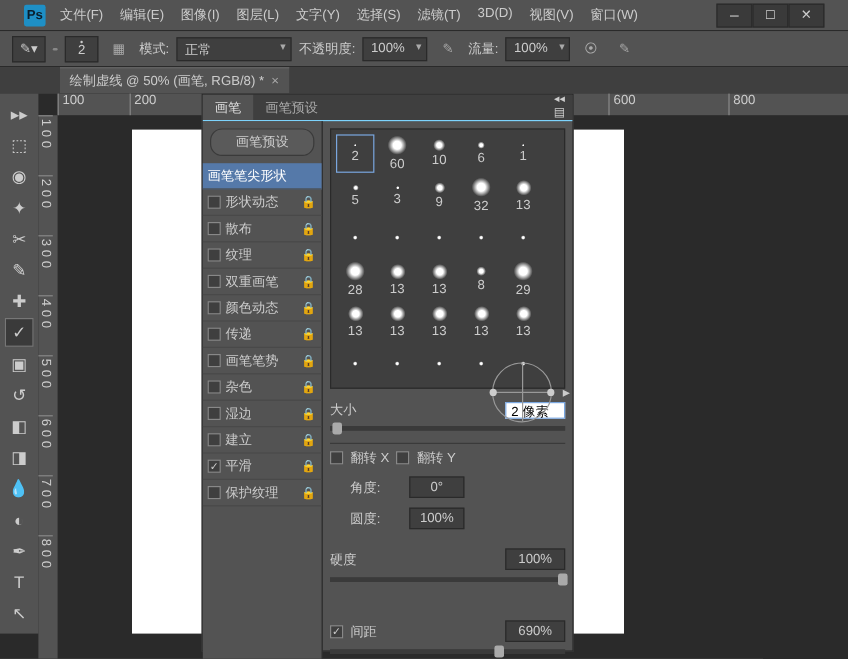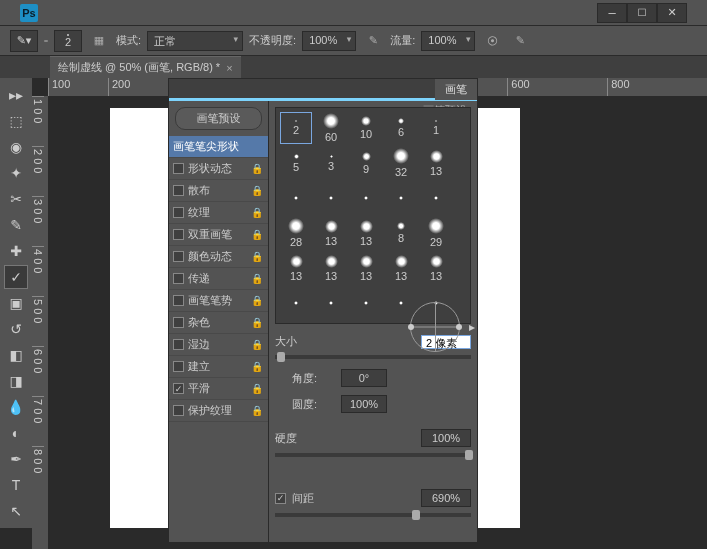--- a/index.html
+++ b/index.html
@@ -27,21 +27,21 @@
 .main-area { position: relative; height: 471px; background: #2a2a2a; }
 .left-tools { position: absolute; left: 0; top: 0; width: 32px; background: #535353; display: flex; flex-direction: column; padding: 4px 0; }
 .tool-btn { width: 24px; height: 24px; margin: 1px auto; display: flex; align-items: center; justify-content: center; color: #ccc; font-size: 14px; cursor: pointer; }
 .tool-btn.active { background: #3a3a3a; border: 1px solid #777; }
 .ruler-h { position: absolute; left: 48px; top: 0; right: 0; height: 18px; background: #535353; color: #aaa; font-size: 9px; display: flex; }
 .ruler-tick { width: 100px; border-left: 1px solid #888; padding-left: 3px; }
 .ruler-v { position: absolute; left: 32px; top: 18px; width: 16px; bottom: 0; background: #535353; color: #aaa; font-size: 9px; }
 .ruler-v .vtick { height: 50px; border-top: 1px solid #888; writing-mode: vertical-lr; padding-top: 2px; }
 .canvas { position: absolute; left: 110px; top: 30px; width: 410px; height: 420px; background: #fff; }
 .brush-panel { position: absolute; left: 168px; top: 0; width: 310px; height: 465px; background: #535353; border: 1px solid #2a2a2a; display: flex; flex-direction: column; }
-.panel-tabs { display: flex; background: #3f3f3f; height: 22px; align-items: flex-end; border-bottom: 3px solid #7dd3fc; flex-direction: column; }
+.panel-tabs { display: flex; background: #3f3f3f; height: 22px; align-items: flex-end; border-bottom: 1px solid #7dd3fc; }
 .panel-tab { padding: 3px 10px; color: #aaa; cursor: pointer; }
 .panel-tab.active { background: #535353; color: #ddd; }
 .panel-close { margin-left: auto; padding: 0 6px; display: flex; flex-direction: column; align-items: center; gap: 1px; }
 .panel-body { display: flex; flex: 1; }
 .brush-sidebar { width: 100px; background: #535353; border-right: 1px solid #2a2a2a; }
 .preset-btn { margin: 6px; padding: 3px 8px; background: #5a5a5a; border: 1px solid #3a3a3a; border-radius: 10px; text-align: center; cursor: pointer; }
 .brush-option-row { display: flex; align-items: center; padding: 3px 4px; gap: 4px; border-bottom: 1px solid #494949; }
 .brush-option-row.selected { background: #5579a9; color: #fff; }
 .brush-option-row.selected span { color: #fff; }
 .chk { width: 11px; height: 11px; border: 1px solid #888; background: #3f3f3f; display: flex; align-items: center; justify-content: center; font-size: 9px; color: #ccc; }
@@ -65,20 +65,32 @@
 .angle-arrow { position: absolute; right: -10px; top: 50%; transform: translateY(-50%); color: #ccc; font-size: 12px; }
 .angle-handle { position: absolute; width: 6px; height: 6px; background: #ccc; border-radius: 50%; }
 .param-row { display: flex; align-items: center; padding: 4px 0; gap: 20px; }
 .param-label { width: 42px; text-align: right; }
 </style>
 </head>
 <body>
 
 <div class="titlebar">
   <div class="ps-logo">Ps</div>
+  <div class="menubar">
+    <div class="menu-item">文件(F)</div>
+    <div class="menu-item">编辑(E)</div>
+    <div class="menu-item">图像(I)</div>
+    <div class="menu-item">图层(L)</div>
+    <div class="menu-item">文字(Y)</div>
+    <div class="menu-item">选择(S)</div>
+    <div class="menu-item">滤镜(T)</div>
+    <div class="menu-item">3D(D)</div>
+    <div class="menu-item">视图(V)</div>
+    <div class="menu-item">窗口(W)</div>
+  </div>
   <div class="win-controls">
     <div class="win-btn dash"></div>
     <div class="win-btn sq"></div>
     <div class="win-btn x"></div>
   </div>
 </div>
 
 <div class="options-bar">
   <div class="tool-preset">✎▾</div>
   <div style="width:4px;background:#888;height:2px;border-radius:1px"></div>
@@ -353,20 +365,26 @@
               <div class="tip-shape tip-circle" style="width:4px;height:4px"></div>
             </div>
           </div>
         <div class="slider-row" style="margin-top:6px">
           <span>大小</span>
           <div class="slider-input">2 像素</div>
         </div>
         <div class="slider-track">
             <div class="slider-thumb" style="left:1%"></div>
           </div>
+        <div class="flip-row">
+          <div class="chk"></div>
+          <span>翻转 X</span>
+          <div class="chk"></div>
+          <span>翻转 Y</span>
+        </div>
         <div class="param-row">
           <span class="param-label">角度:</span>
           <div class="val-box" style="margin-left:4px;width:46px">0°</div>
         </div>
         <div class="param-row">
           <span class="param-label">圆度:</span>
           <div class="val-box" style="margin-left:4px;width:46px">100%</div>
         </div>
         <div class="angle-diagram">
           <div class="angle-circle">

